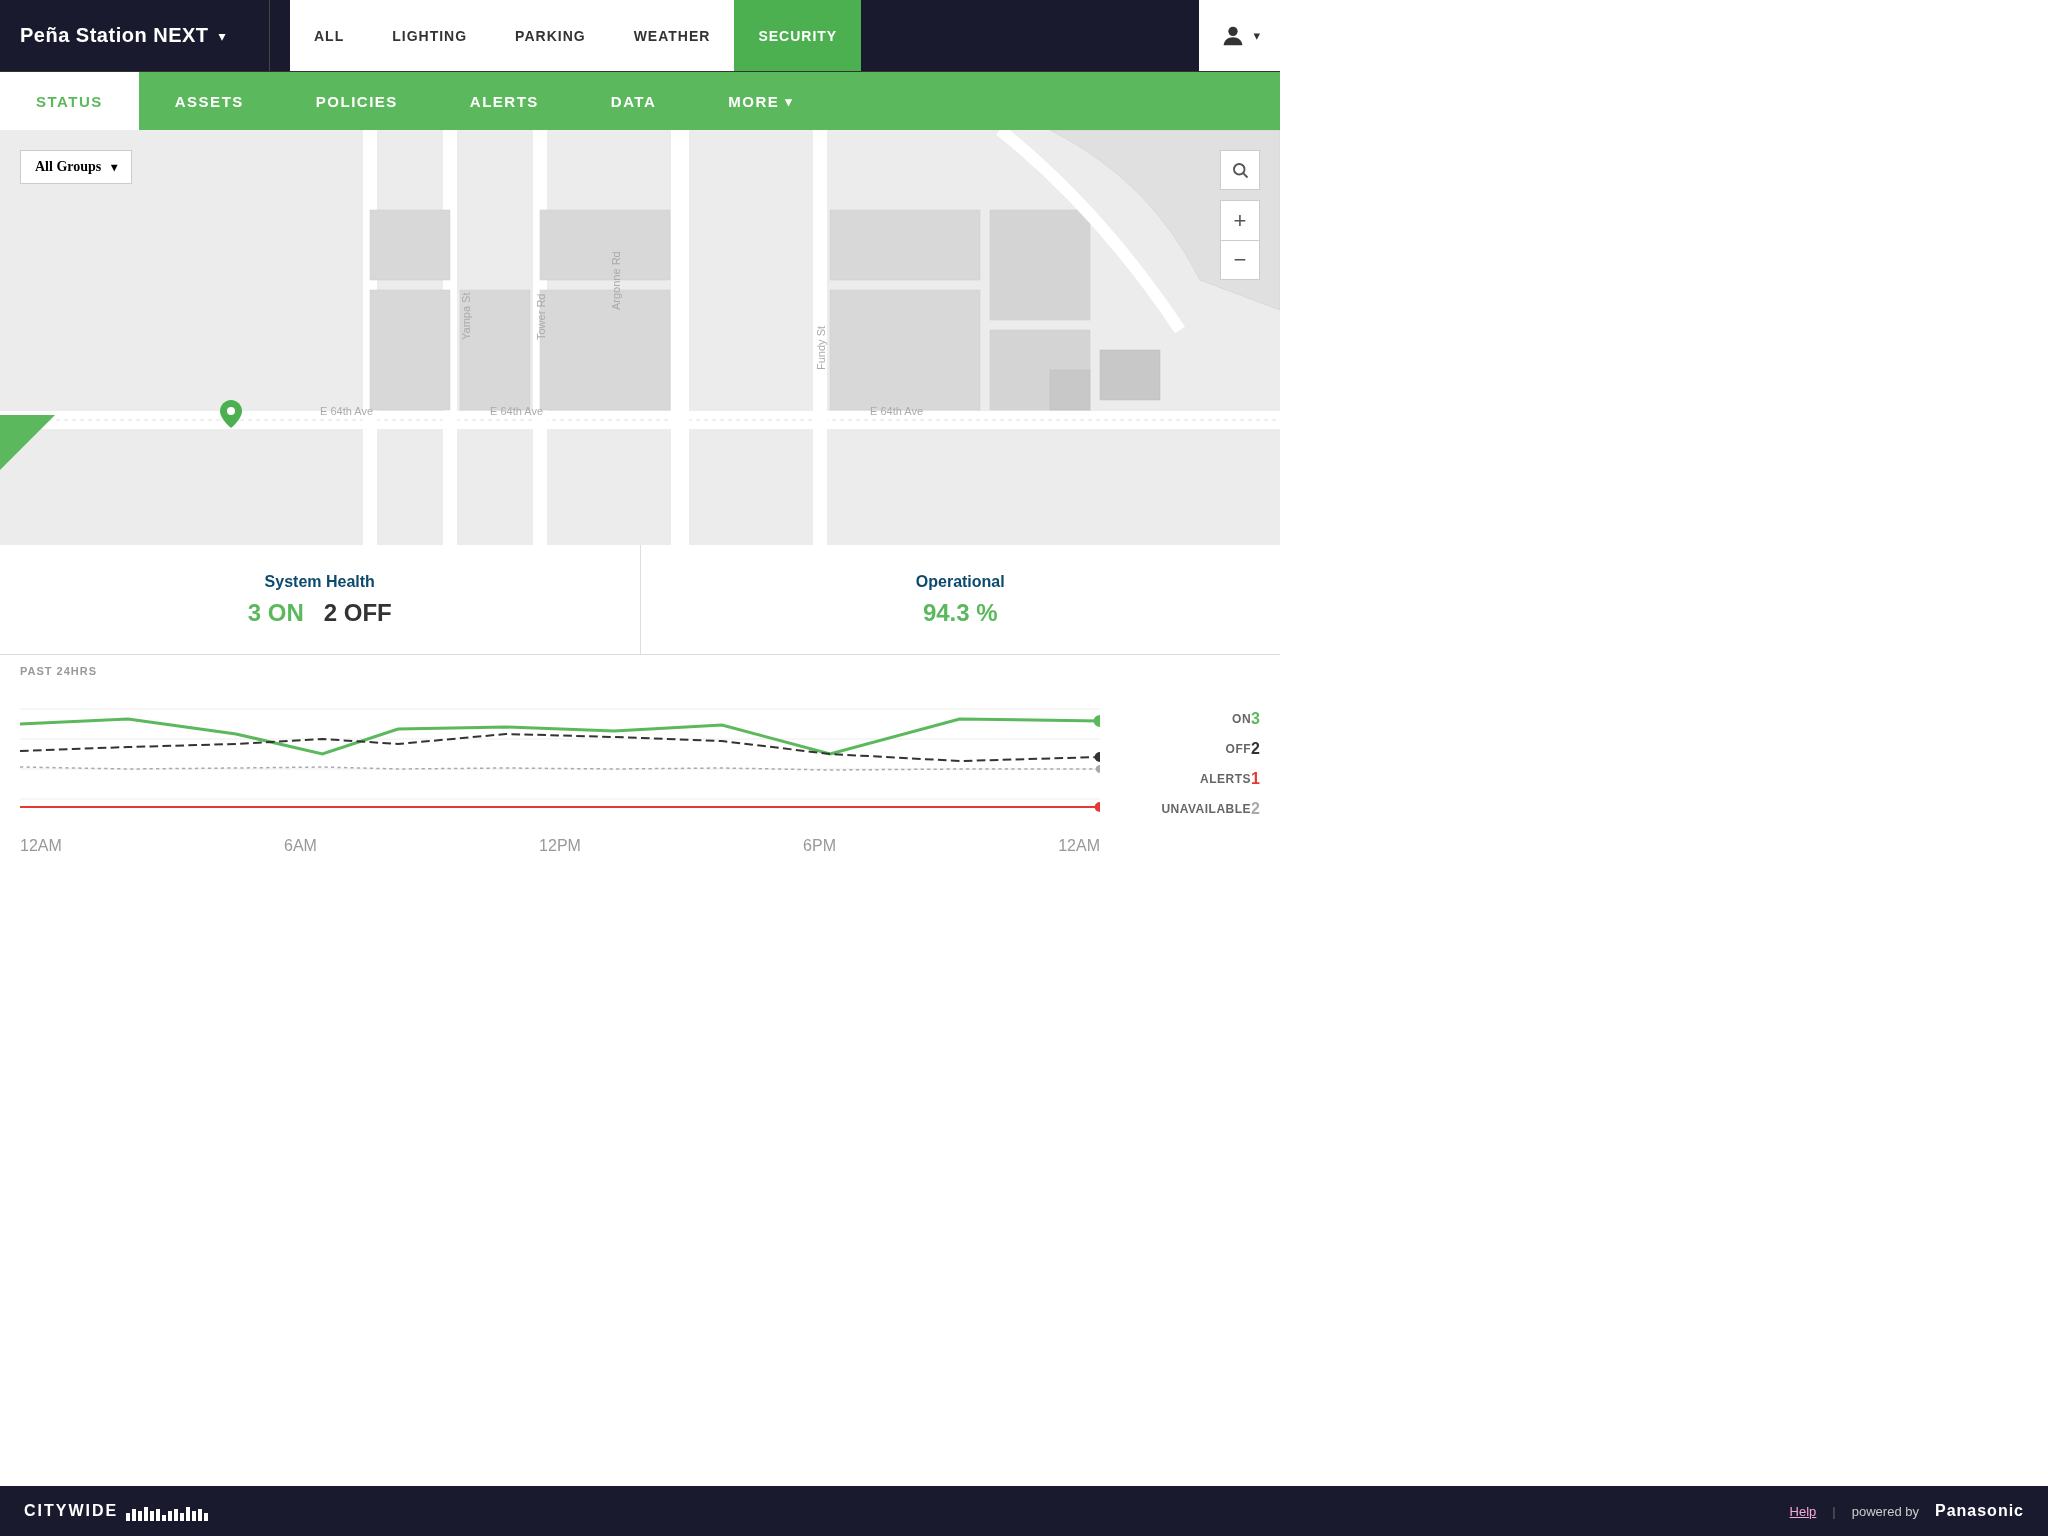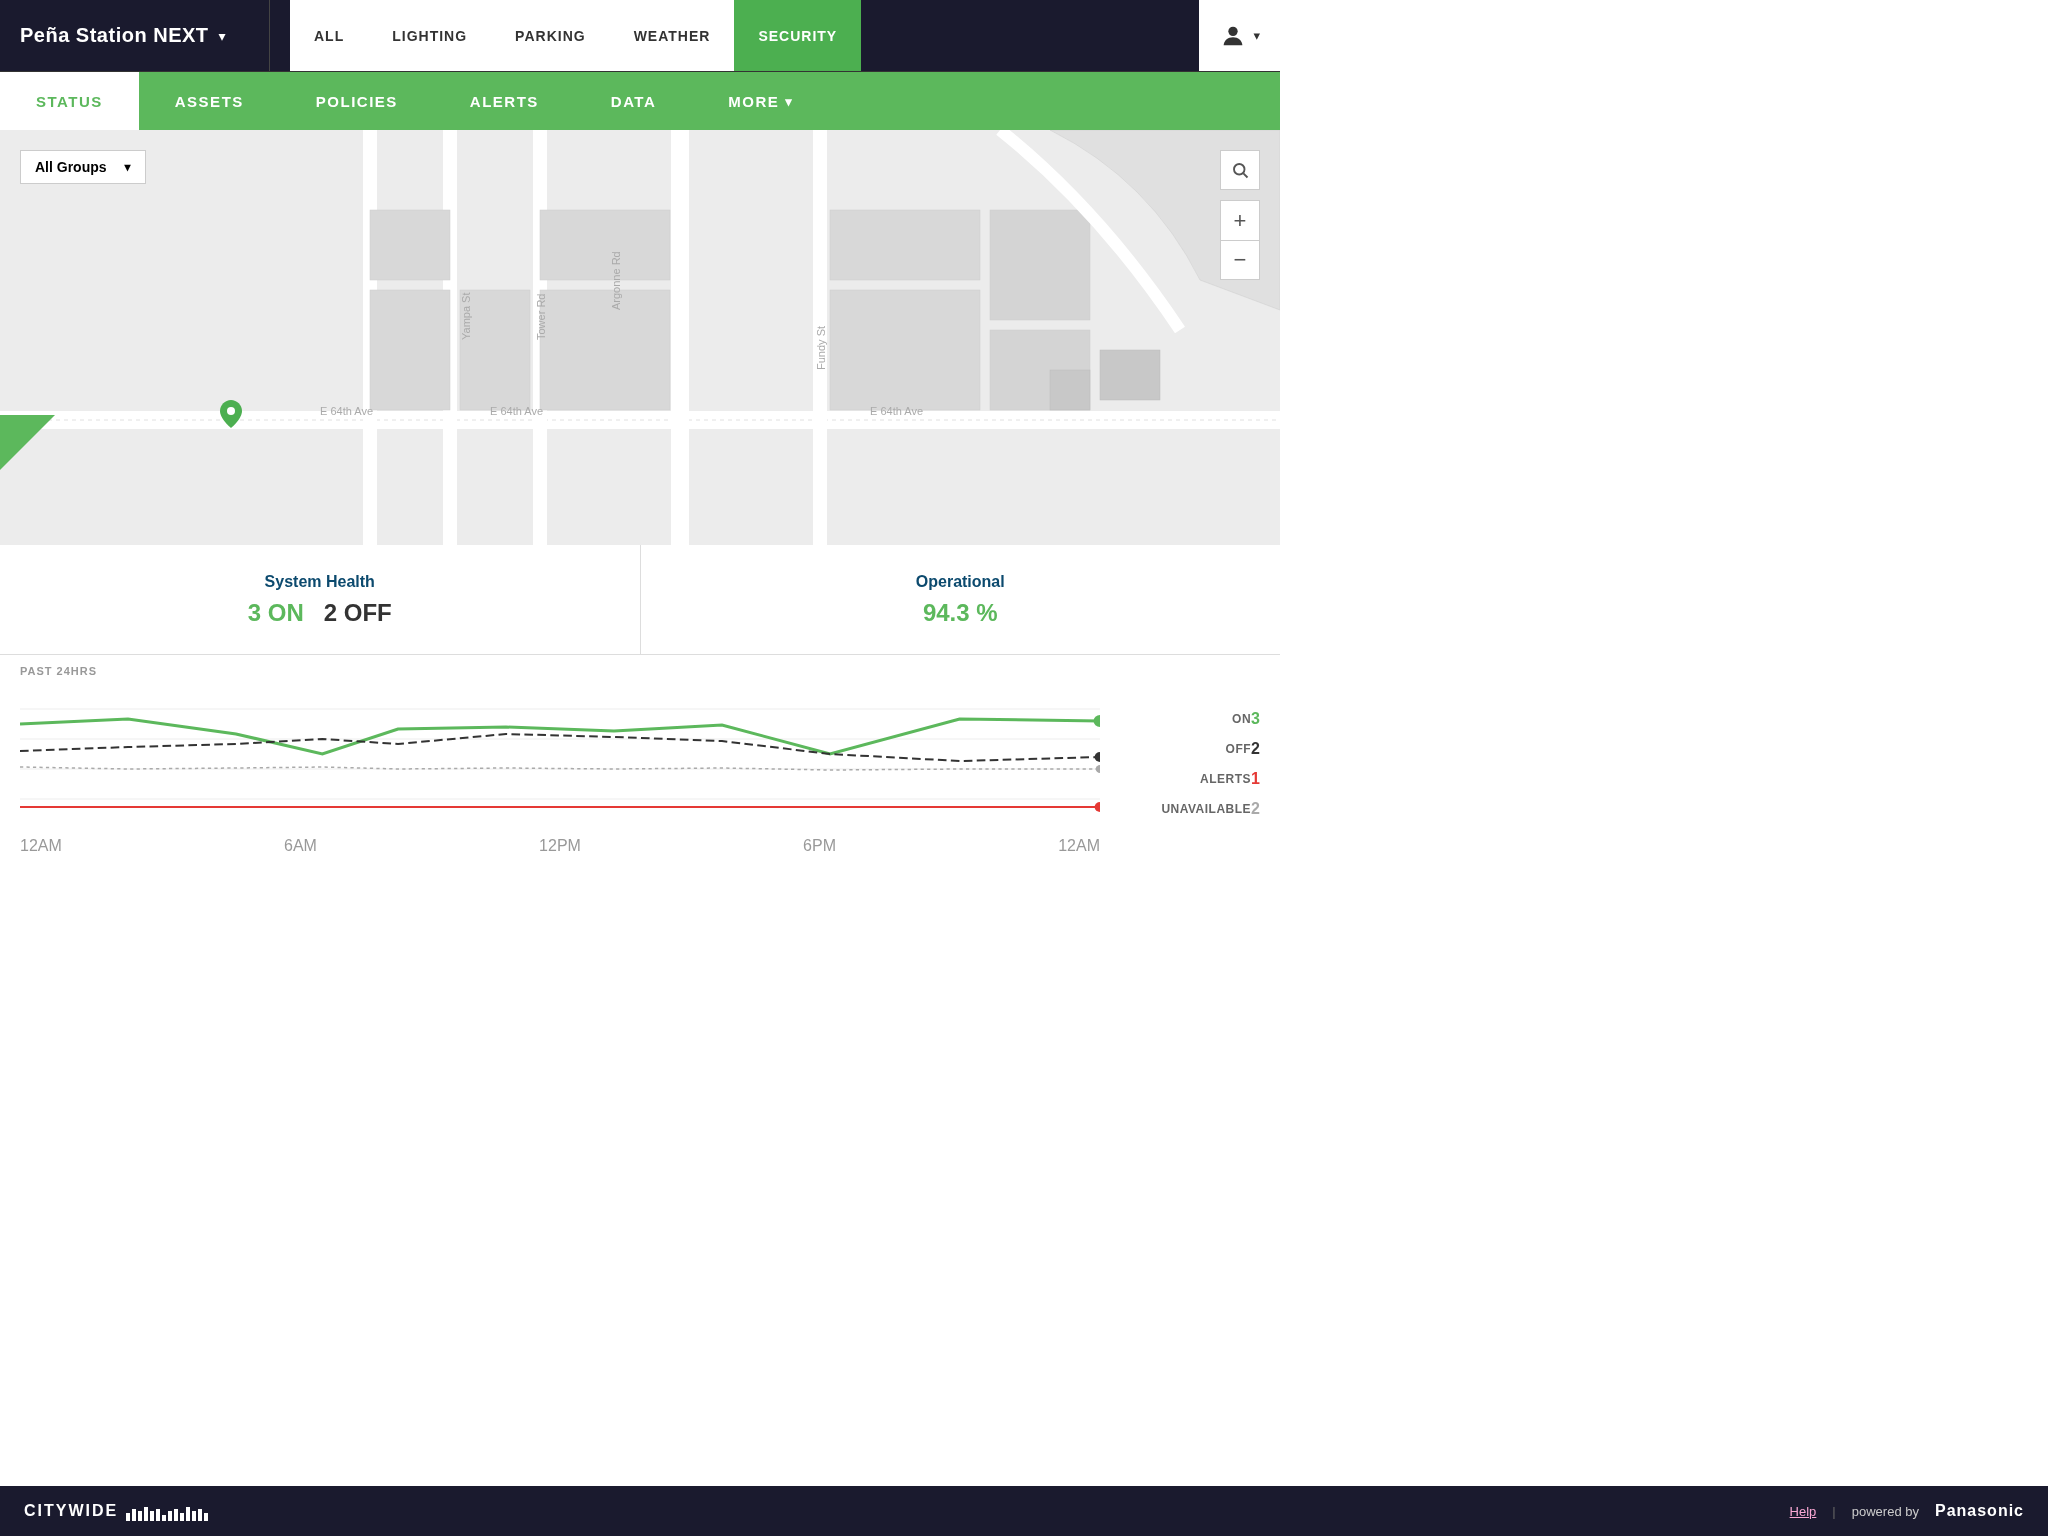--- a/index.html
+++ b/index.html
@@ -162,25 +162,26 @@
     }
     #groups-dropdown {
       position: absolute;
       top: 20px;
       left: 20px;
       background: #fff;
       border: 1px solid #ccc;
       padding: 8px 14px;
       display: flex;
       align-items: center;
-      gap: 18px;
+      gap: 10px;
       cursor: pointer;
       font-size: 14px;
       font-weight: 600;
       z-index: 10;
+      font-family: Liberation Serif, serif;
     }
 
     
     #green-triangle {
       position: absolute;
       left: 0;
       top: 415px;
       width: 0;
       height: 0;
       border-style: solid;

